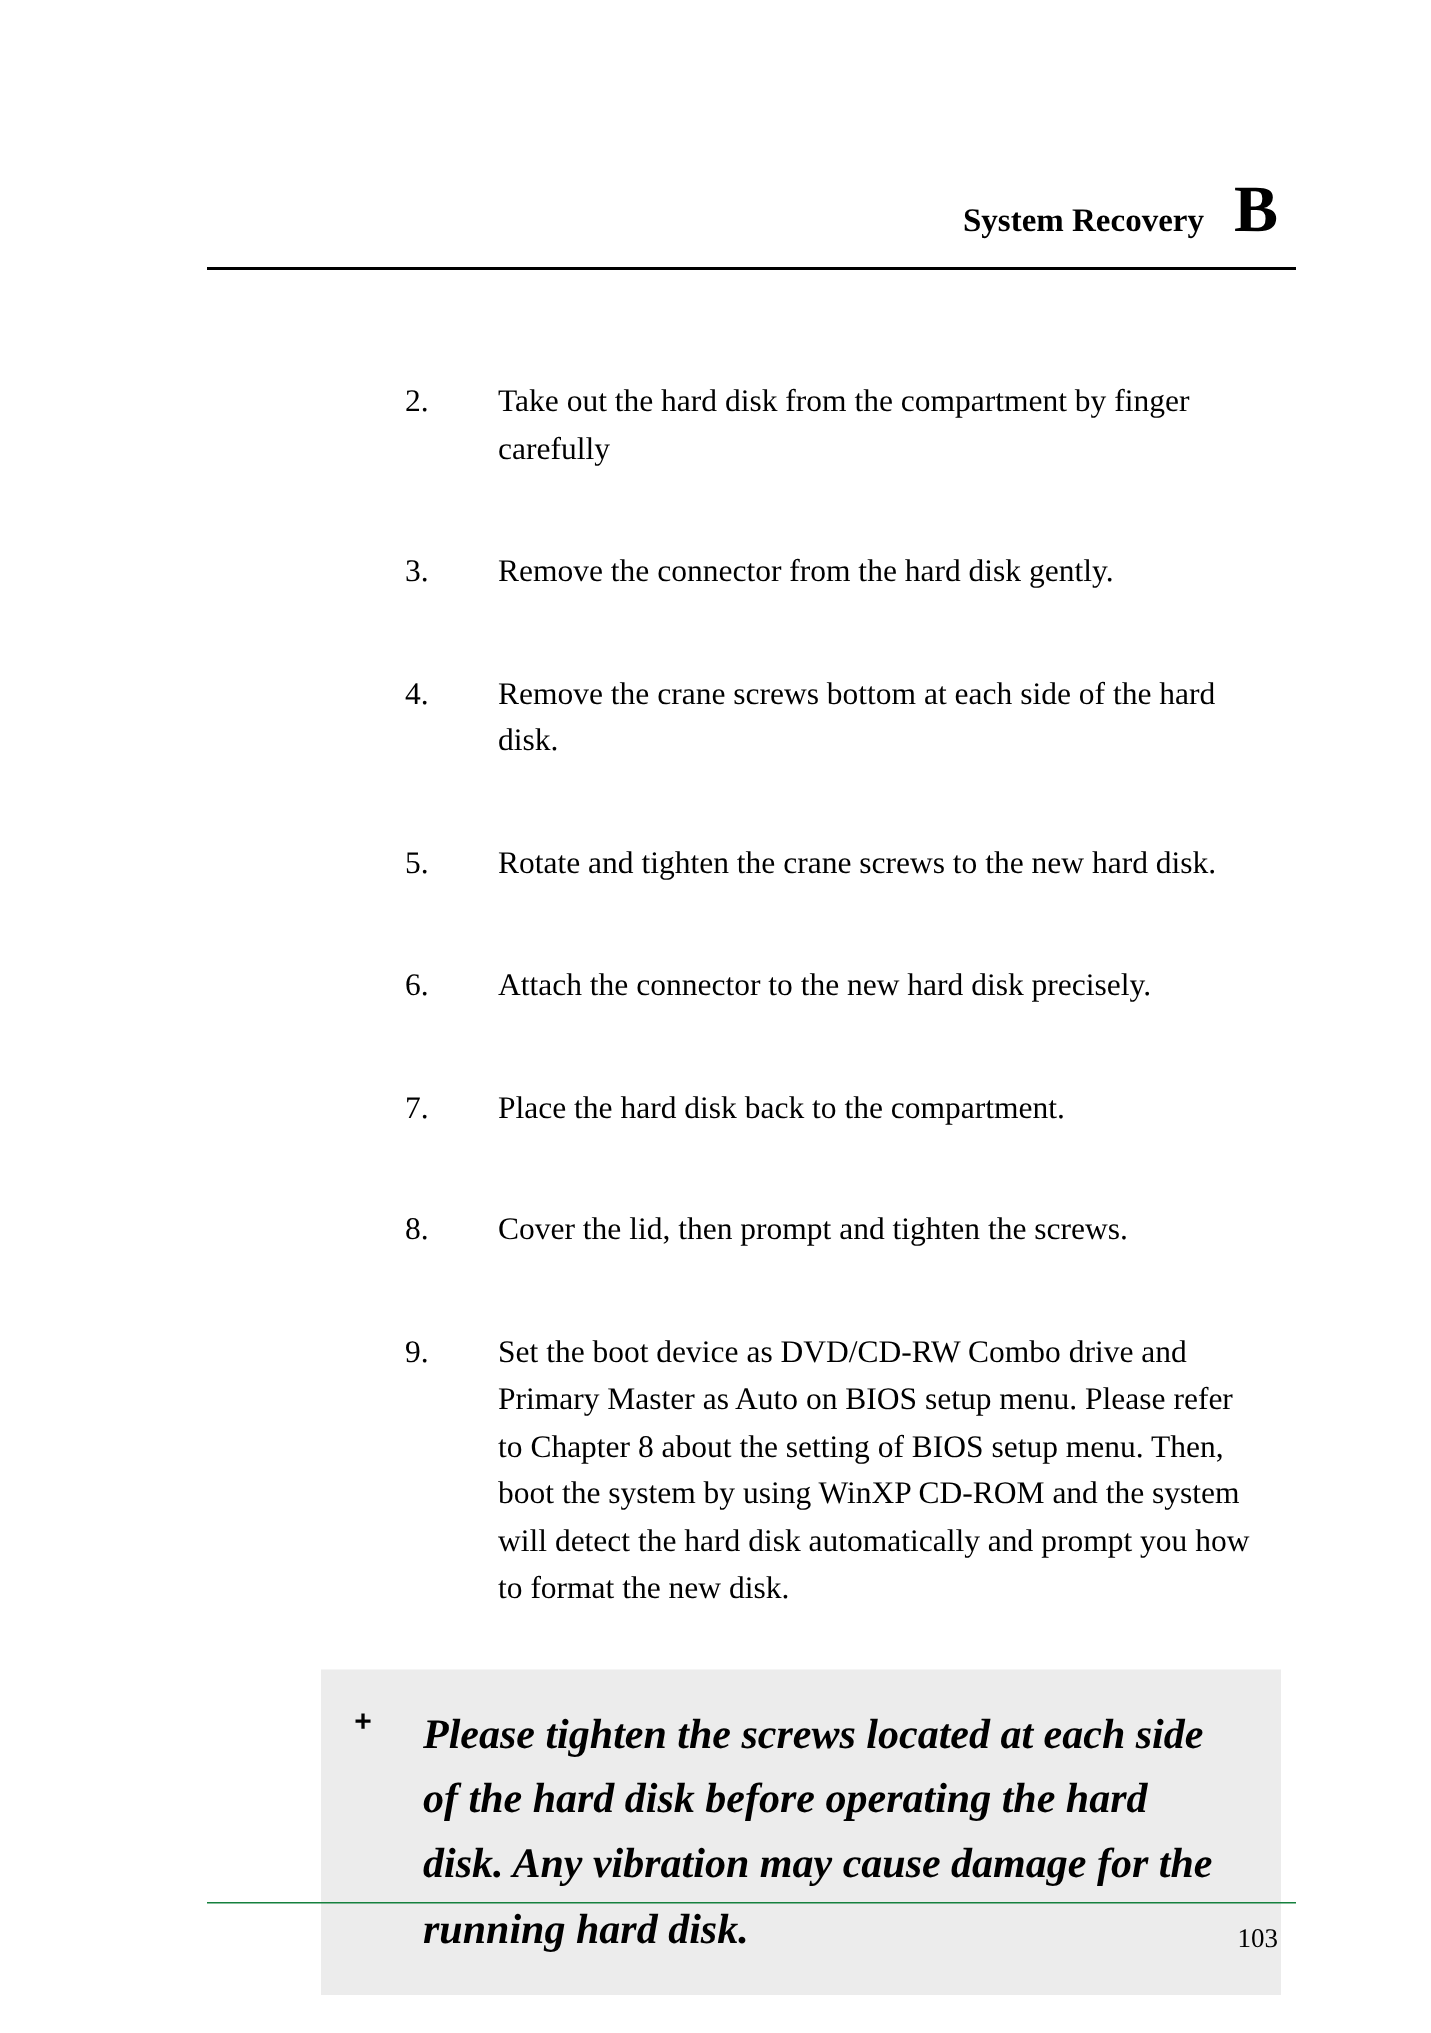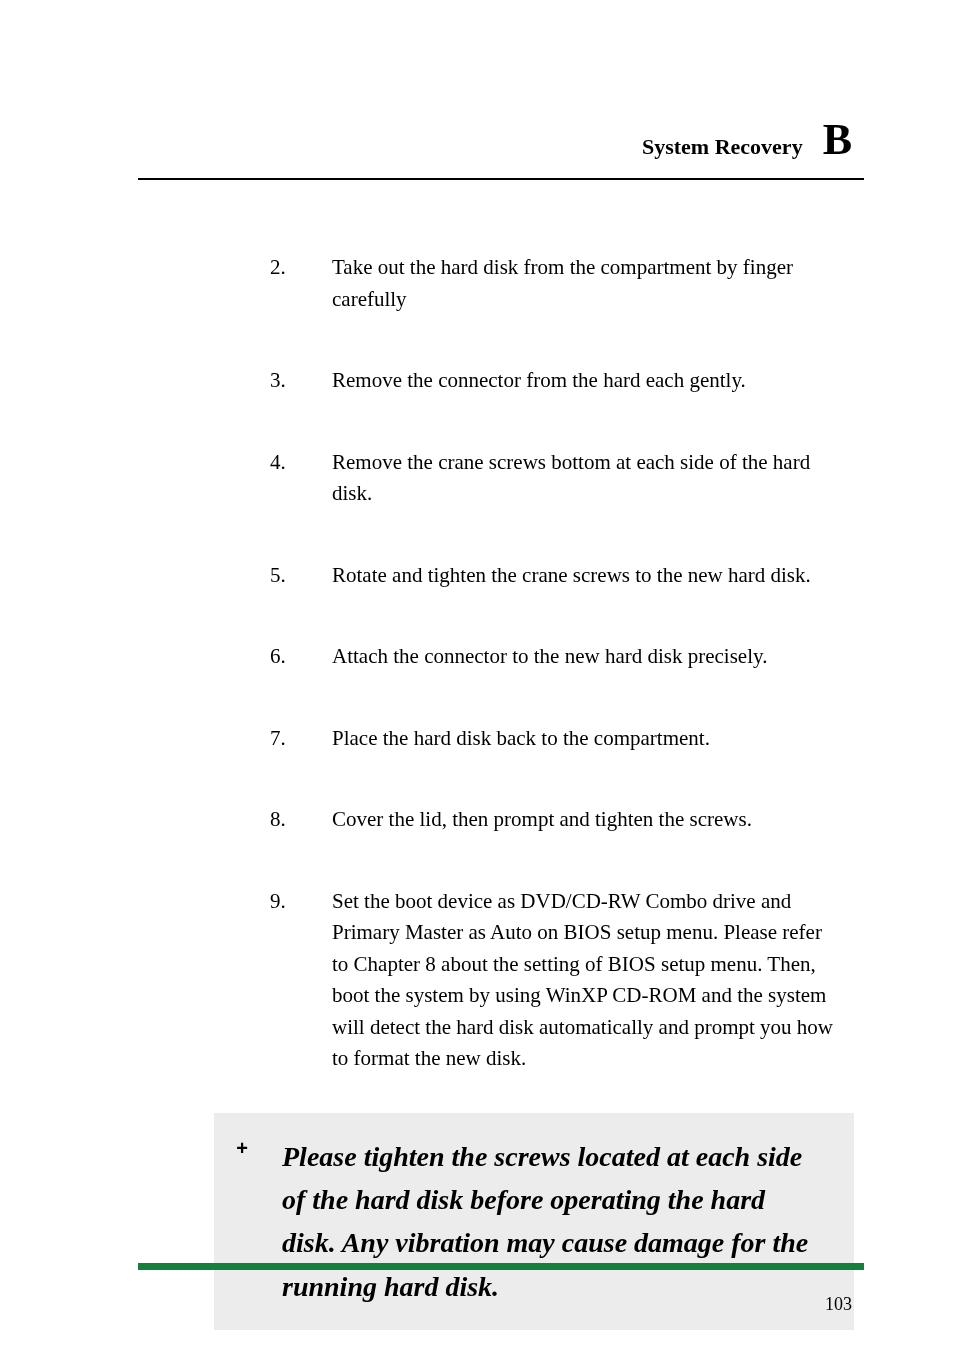--- a/index.html
+++ b/index.html
@@ -95,25 +95,25 @@
     .section-title {
       flex: 1;
       text-align: right;
     }
     .body-para {
       font-size: 21px;
       line-height: 1.55;
     }
     .footer {
       position: absolute;
-      bottom: 64px;
+      bottom: 76px;
       left: 90px;
       right: 90px;
-      border-top: 7px solid #15803d;
-      padding-top: 24px;
+      border-top: 1px solid #15803d;
+      padding-top: 13px;
       text-align: right;
       font-size: 18px;
     }
   </style>
 </head>
 <body>
 
 <div class="page">
 
   <div class="header">
@@ -122,21 +122,21 @@
   </div>
 
   <div class="content">
 
     <div class="list-item">
       <div class="list-num">2.</div>
       <div class="list-text">Take out the hard disk from the compartment by finger carefully</div>
     </div>
     <div class="list-item">
       <div class="list-num">3.</div>
-      <div class="list-text">Remove the connector from the hard each gently.</div>
+      <div class="list-text">Remove the connector from the hard disk gently.</div>
     </div>
     <div class="list-item">
       <div class="list-num">4.</div>
       <div class="list-text">Remove the crane screws bottom at each side of the hard disk.</div>
     </div>
     <div class="list-item">
       <div class="list-num">5.</div>
       <div class="list-text">Rotate and tighten the crane screws to the new hard disk.</div>
     </div>
     <div class="list-item">

